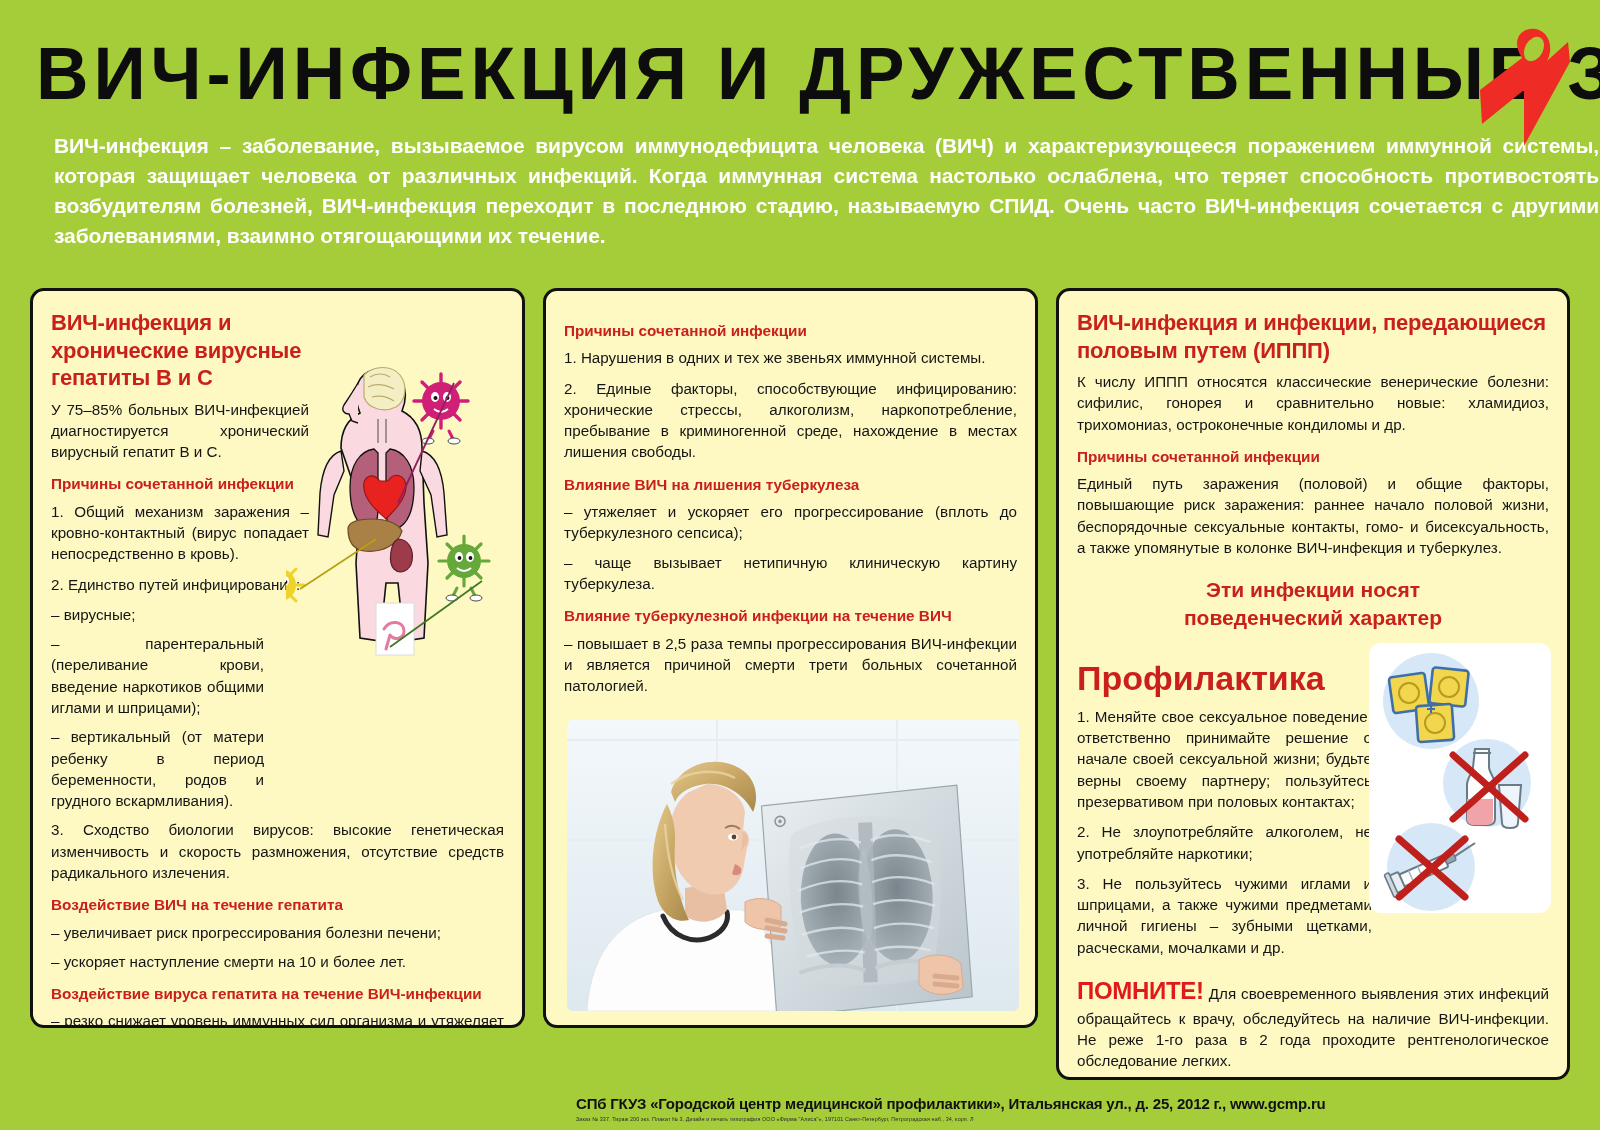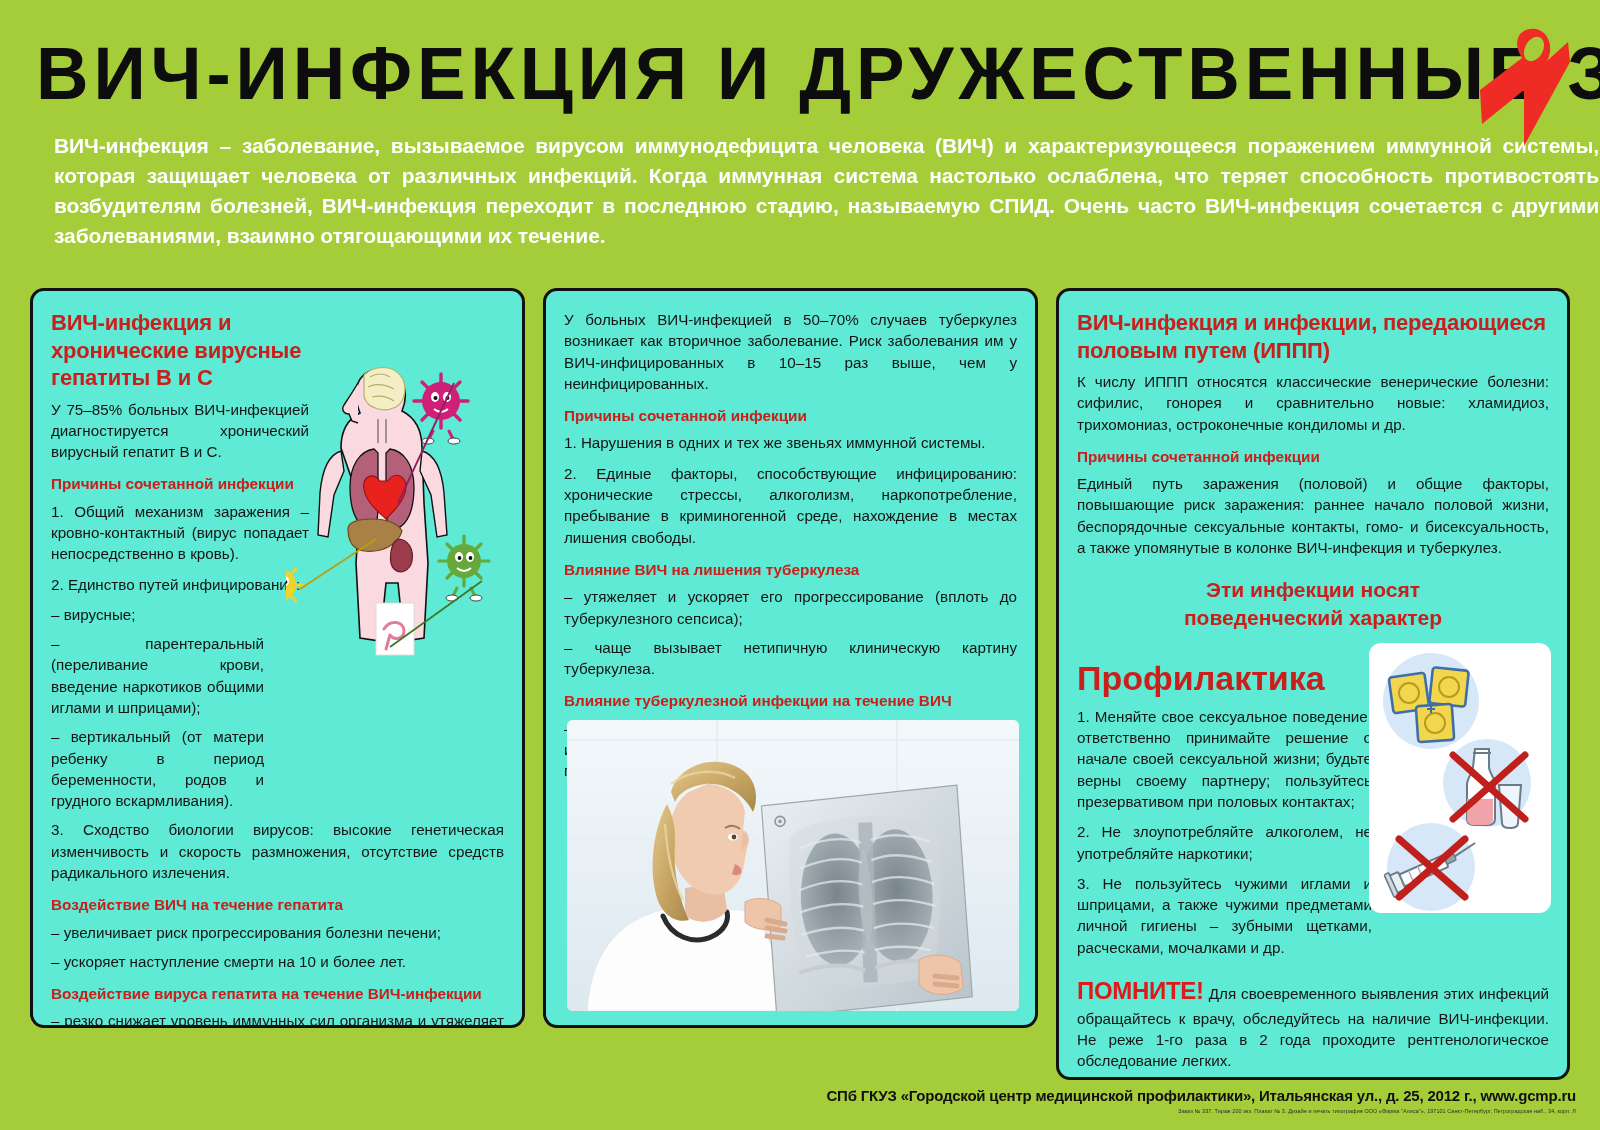--- a/index.html
+++ b/index.html
@@ -61,21 +61,21 @@
     text-align: justify;
     text-justify: inter-word;
   }
 
   
   .column {
     position: absolute;
     top: 288px;
     border: 3.5px solid #111111;
     border-radius: 14px;
-    background: #5eead4;
+    background: #fef9c3;
     padding: 18px 18px 14px 18px;
     overflow: hidden;
   }
   #column-hepatitis { left: 30px;   width: 495px; height: 740px; }
   #column-tuberculosis { left: 543px; width: 495px; height: 740px; }
   #column-sti { left: 1056px;  width: 514px; height: 792px; }
 
   .col-head {
     color: #c9201c;
     font-weight: bold;
@@ -179,23 +179,22 @@
     color: #e0191b;
     font-weight: bold;
     font-size: 24px;
     letter-spacing: -0.3px;
     font-stretch: condensed;
   }
 
   
   #poster-footer {
     position: absolute;
-    bottom: 16px;
+    bottom: 8px;
     right: 24px;
-    text-align: right;
     width: 1000px;
   }
   #footer-main {
     font-weight: bold;
     font-size: 15px;
     color: #111111;
     font-stretch: condensed;
     letter-spacing: -0.2px;
   }
   #footer-fine {
@@ -345,21 +344,20 @@
         <circle cx="5.5" cy="-3" r="1.9" fill="#111"></circle>
       </g>
       <line x1="14" y1="236" x2="90" y2="186" stroke="#b9a011" stroke-width="1.8"></line>
     </svg>
   </span>
 </section>
 
 <section class="column" id="column-tuberculosis">
 
 
-  <p class="body-text">У больных ВИЧ-инфекцией в 50–70% случаев туберкулез возникает как вторичное заболевание. Риск заболевания им у ВИЧ-инфицированных в 10–15 раз выше, чем у неинфицированных.</p>
 
   <h3 class="sub-head">Причины сочетанной инфекции</h3>
 
   <p class="body-text left">1. Нарушения в одних и тех же звеньях иммунной системы.</p>
 
   <p class="body-text">2. Единые факторы, способствующие инфицированию: хронические стрессы, алкоголизм, наркопотребление, пребывание в криминогенной среде, нахождение в местах лишения свободы.</p>
 
   <h3 class="sub-head">Влияние ВИЧ на лишения туберкулеза</h3>
 
   <p class="bullet">– утяжеляет и ускоряет его прогрессирование (вплоть до туберкулезного сепсиса);</p>

